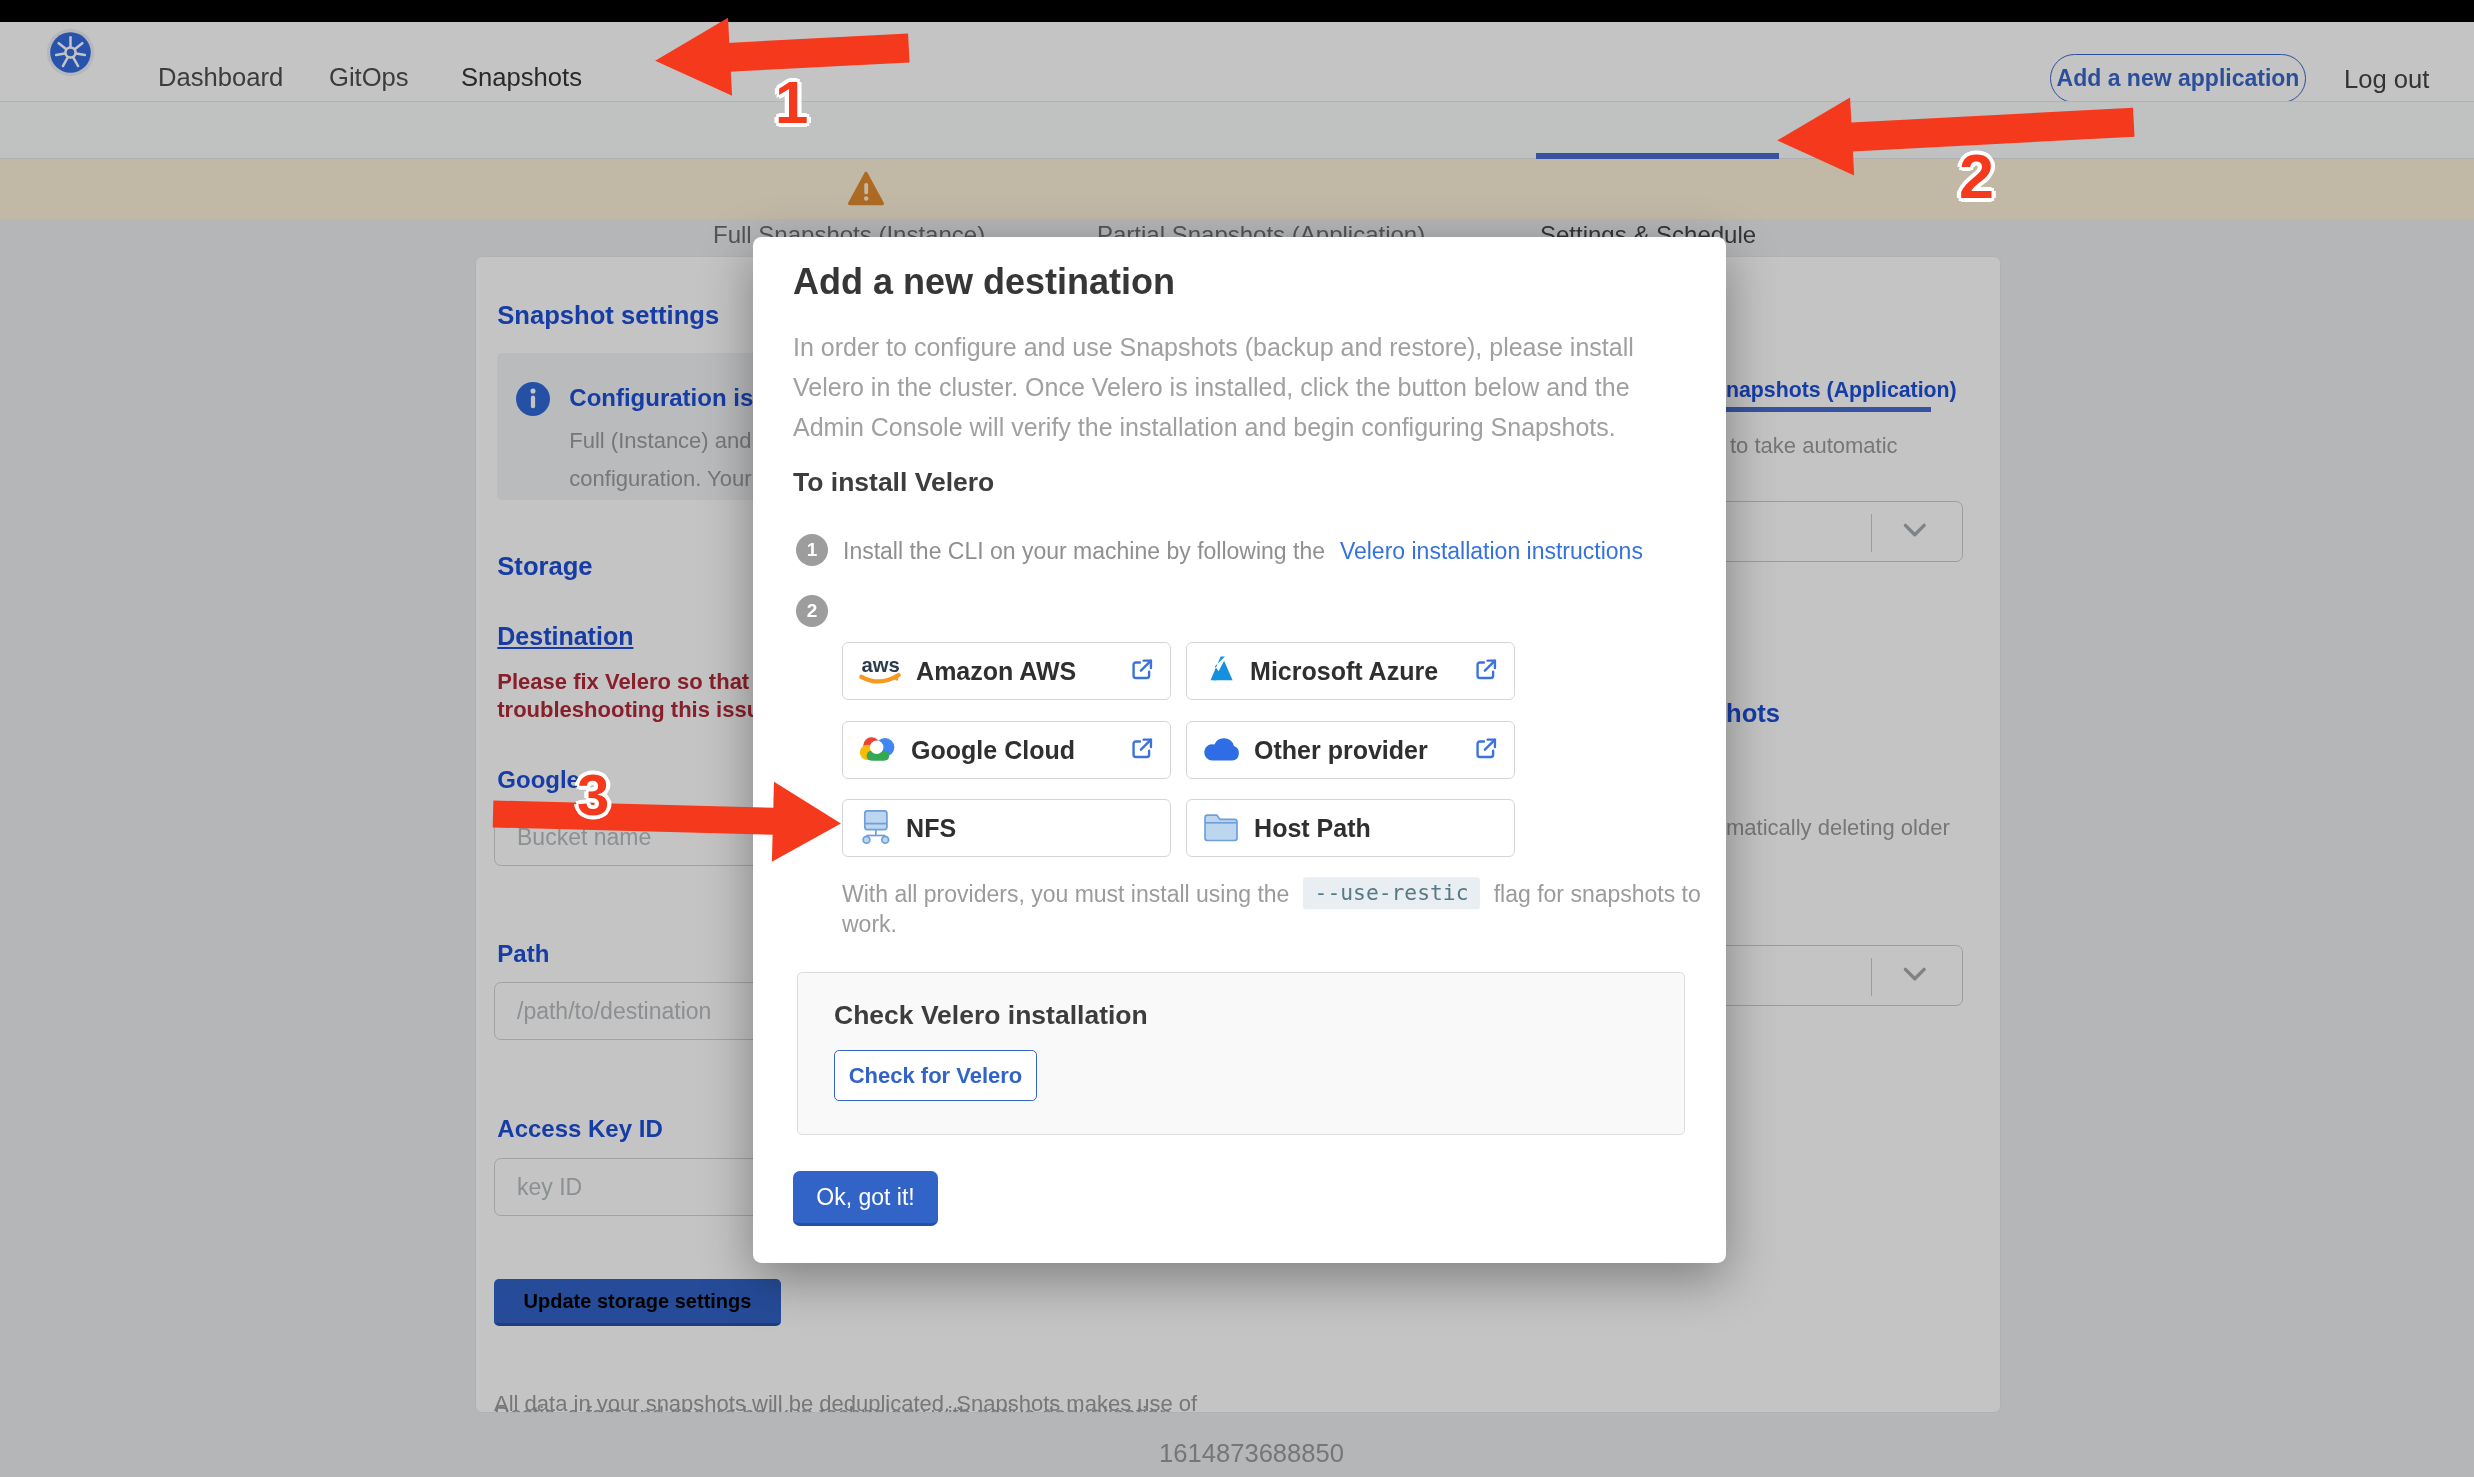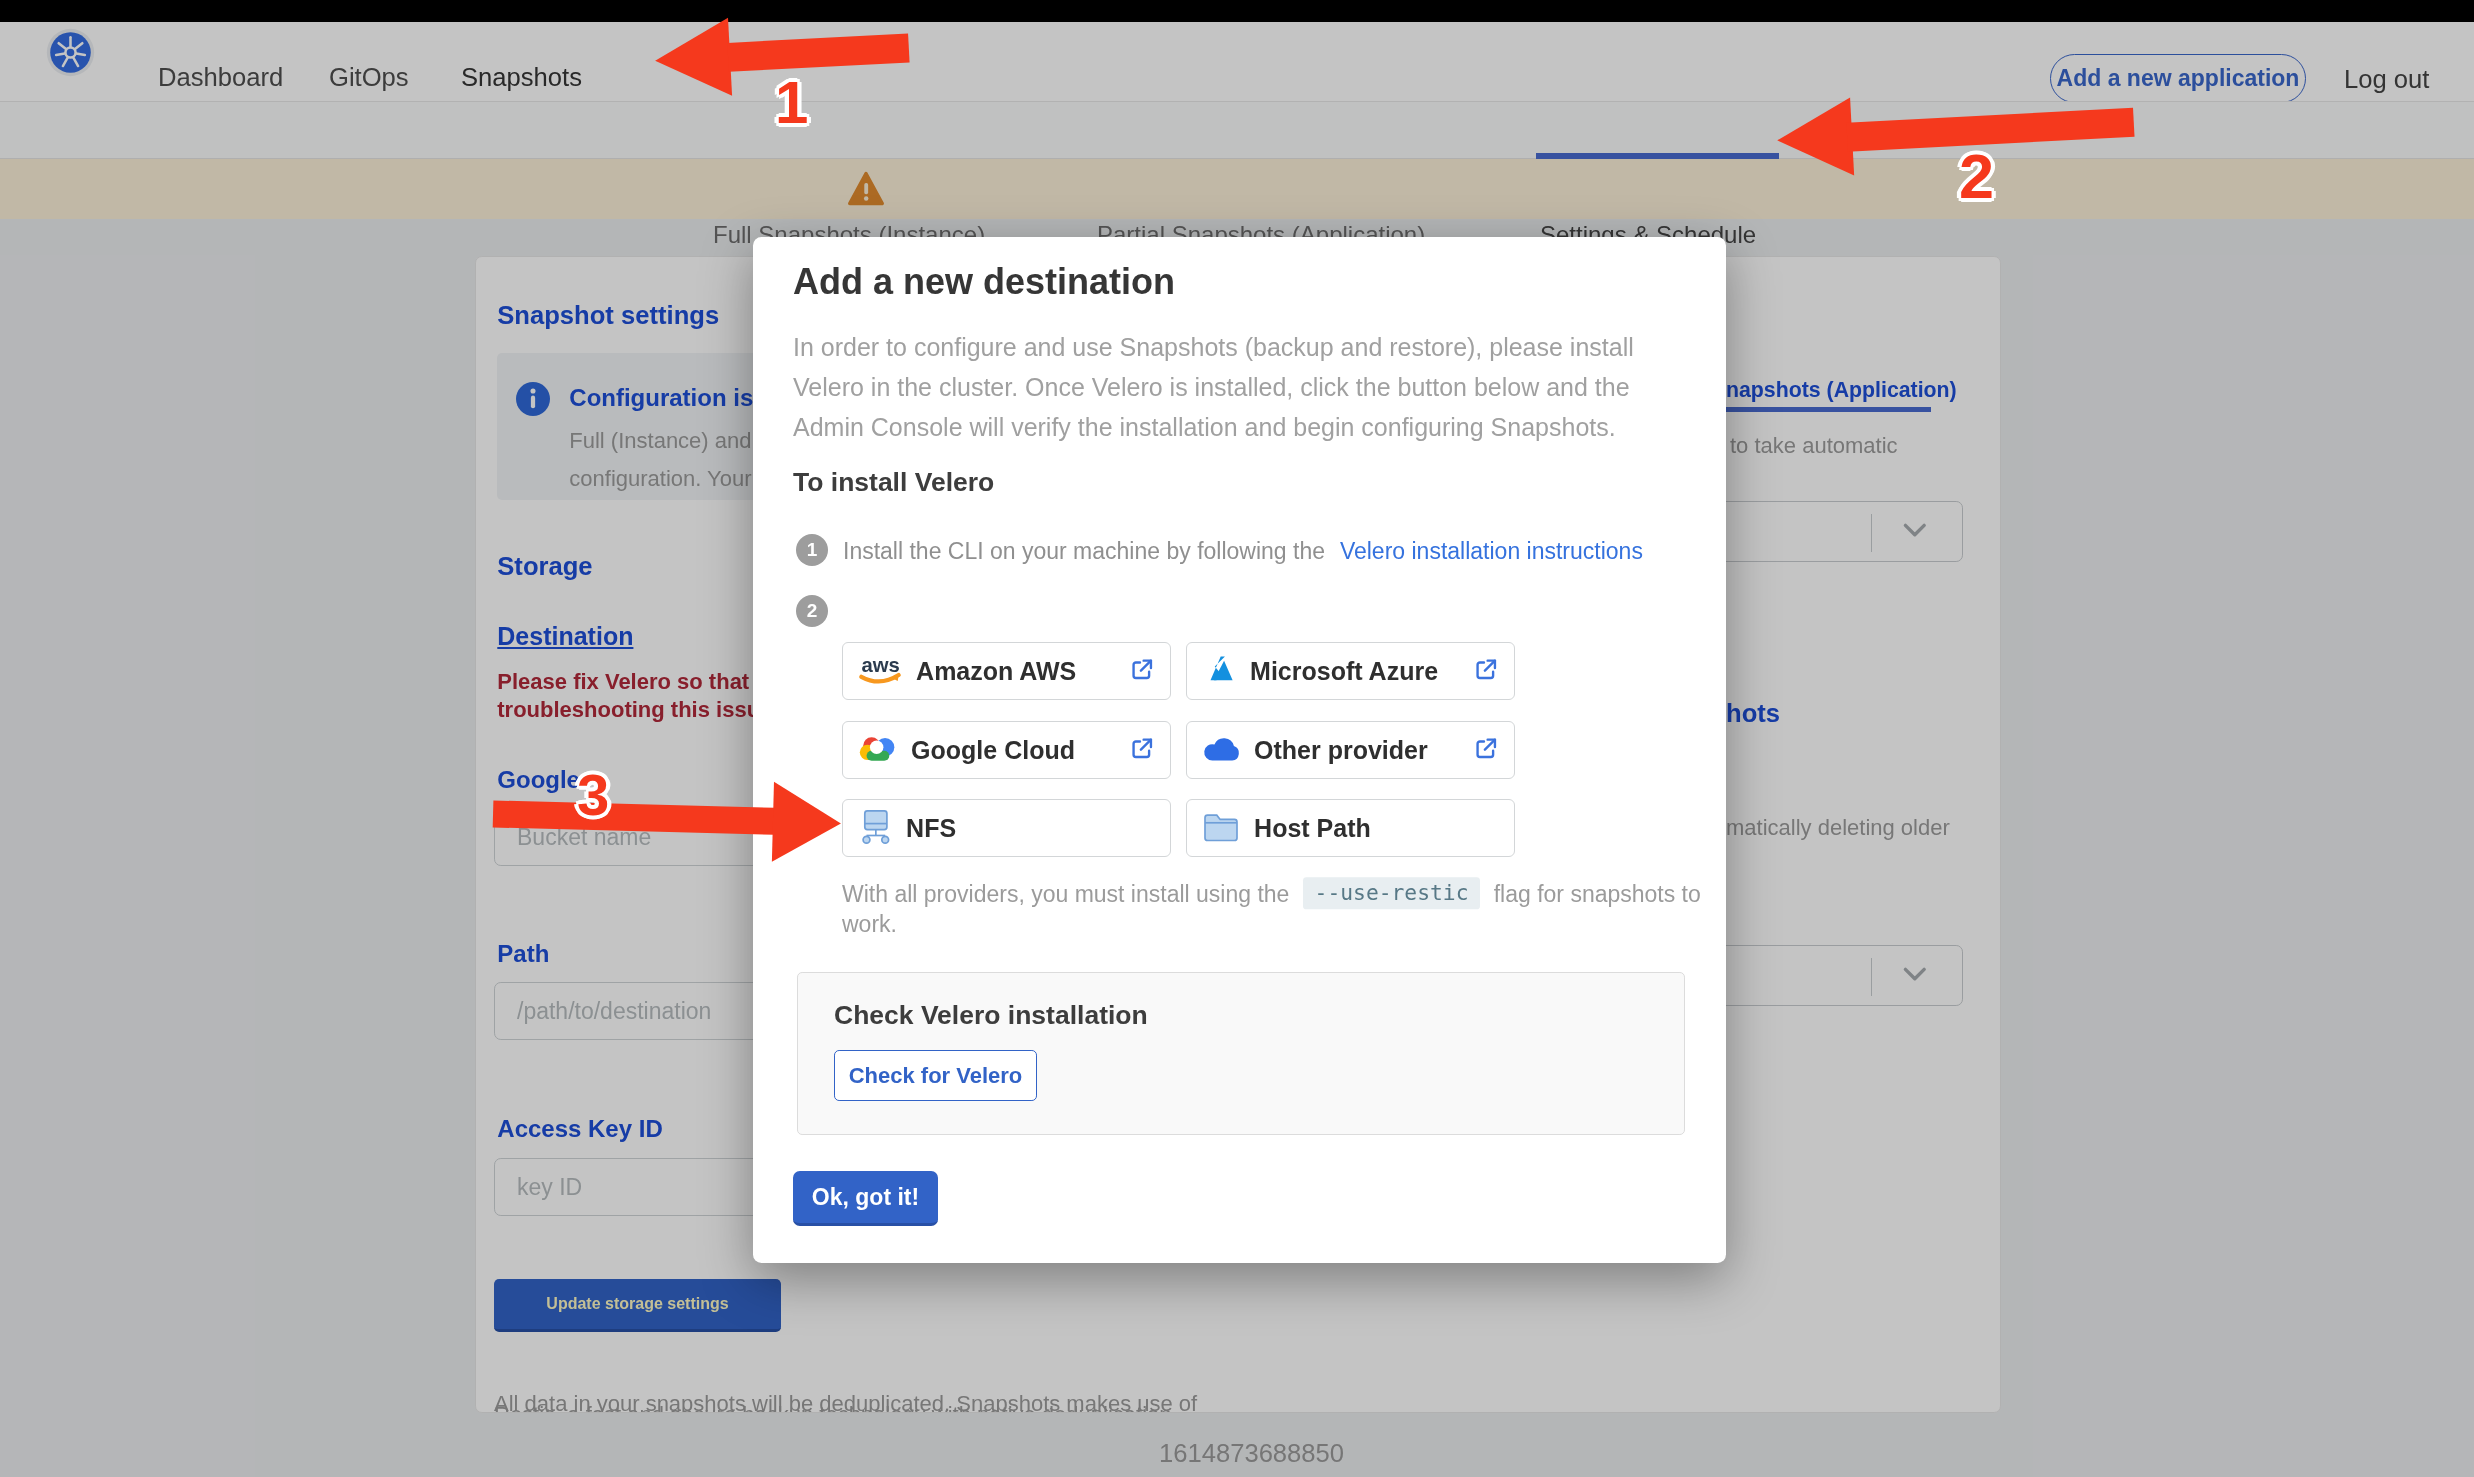--- a/index.html
+++ b/index.html
@@ -26,22 +26,22 @@
   #banner-text{left:928px;top:176px;font-size:24px;color:#e08a2e;}
 
   
   #card{left:475px;top:256px;width:1526px;height:1157px;background:#fff;border:0.9px solid #e7e7e7;border-radius:6.8px;overflow:hidden;}
   .h-dark{font-weight:bold;color:#1d4ed8;}
   #info-panel{left:21.3px;top:96px;width:691px;height:147px;background:#f1f4f6;border-radius:5.1px;}
   .gray-text{color:#9b9b9b;}
   .err-text{color:#b2293a;font-weight:bold;font-size:22px;line-height:27px;}
   .field{width:358px;height:58px;border:1.7px solid #cfd4d7;border-radius:6.8px;background:#fff;font-size:23px;color:#555;padding:0 22px;outline:none;}
   .field::placeholder{color:#b6bcbf;}
-  #update-btn{left:18px;top:1022px;width:287px;height:53px;background:#3263c7;border:none;border-bottom:3.4px solid #2850a6;
-              border-radius:5.1px;color:#fef9c3;font-size:16px;font-weight:bold;}
+  #update-btn{left:18px;top:1022px;width:287px;height:47px;background:#3263c7;border:none;border-bottom:3.4px solid #2850a6;
+              border-radius:5.1px;color:#000000;font-size:20px;font-weight:bold;}
   .dd{background:#fff;border:1.7px solid #c9cdd0;border-radius:6.8px;width:341px;height:61px;}
   .dd .divider{position:absolute;right:90px;top:12px;width:0.9px;height:38px;background:#c9ced1;}
   .dd .chev{position:absolute;right:34px;top:19px;}
   #timestamp{left:1159px;top:1439px;font-size:25.6px;color:#9a9a9a;}
 
   
   #overlay{left:0;top:0;width:2475px;height:1477px;background:rgba(0,0,0,0.23);z-index:50;}
   #modal{left:753px;top:237px;width:973px;height:1026px;background:#fff;border-radius:8.5px;z-index:60;
          box-shadow:0 15.4px 51px rgba(0,0,0,0.35);}
   #modal-title{left:40px;top:24px;font-size:36px;font-weight:bold;color:#363636;}
@@ -54,21 +54,21 @@
   .provider{width:329px;height:58px;border:1.7px solid #d3d6d8;border-radius:6px;background:#fff;display:flex;align-items:center;padding:0 15.4px;}
   .provider .plabel{font-size:25px;font-weight:600;color:#2f2f2f;margin-left:13.7px;flex:1;}
   #restic-line{left:89px;top:642px;font-size:23px;color:#9b9b9b;}
   .code-chip{display:inline-block;background:#e8eef1;border-radius:3.4px;color:#577886;padding:3.4px 12px;
              font-family:"DejaVu Sans Mono",monospace;font-size:21.3px;margin:0 6.8px;transform:translateY(-1.7px);}
   #check-box{left:44px;top:735px;width:888px;height:163px;background:#f9f9f9;border:0.9px solid #dcdcdc;border-radius:5.1px;}
   #check-heading{left:36px;top:27px;font-size:26.5px;font-weight:bold;color:#3d3d3d;}
   #check-btn{left:36px;top:77px;width:203px;height:51px;background:#fff;border:1.7px solid #3263c7;border-radius:5.1px;
              color:#3263c7;font-size:22px;font-weight:bold;}
   #ok-btn{left:40px;top:934px;width:145px;height:55px;background:#3263c7;border:none;border-bottom:3.4px solid #2850a6;
-          border-radius:6.8px;color:#fff;font-size:23px;font-weight:bold;}
+          border-radius:6.8px;color:#fff;font-size:23px;font-weight:normal;}
 
   
   .arrow{z-index:70;}
   .arrow .body{position:absolute;background:#f5391d;}
   .arrow .head-left{position:absolute;width:0;height:0;border-top:39px solid transparent;border-bottom:39px solid transparent;border-right:75px solid #f5391d;}
   .arrow .head-right{position:absolute;width:0;height:0;border-top:40px solid transparent;border-bottom:40px solid transparent;border-left:68px solid #f5391d;}
   .arrow-num{z-index:71;font-size:60px;font-weight:bold;color:#f5391d;
     text-shadow:2.6px 2.6px 0 #fff,-2.6px -2.6px 0 #fff,2.6px -2.6px 0 #fff,-2.6px 2.6px 0 #fff,4.3px 0 0 #fff,-4.3px 0 0 #fff,0 4.3px 0 #fff,0 -4.3px 0 #fff;}
 </style>
 </head>

